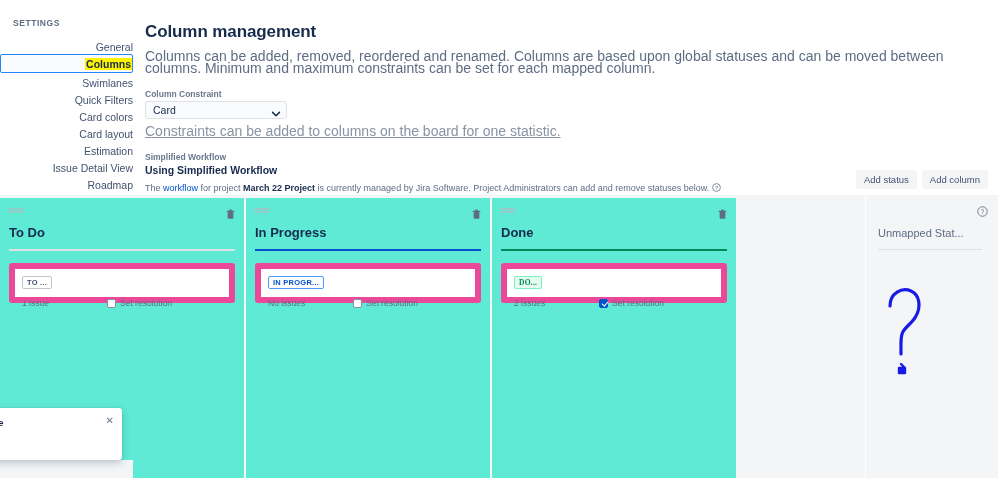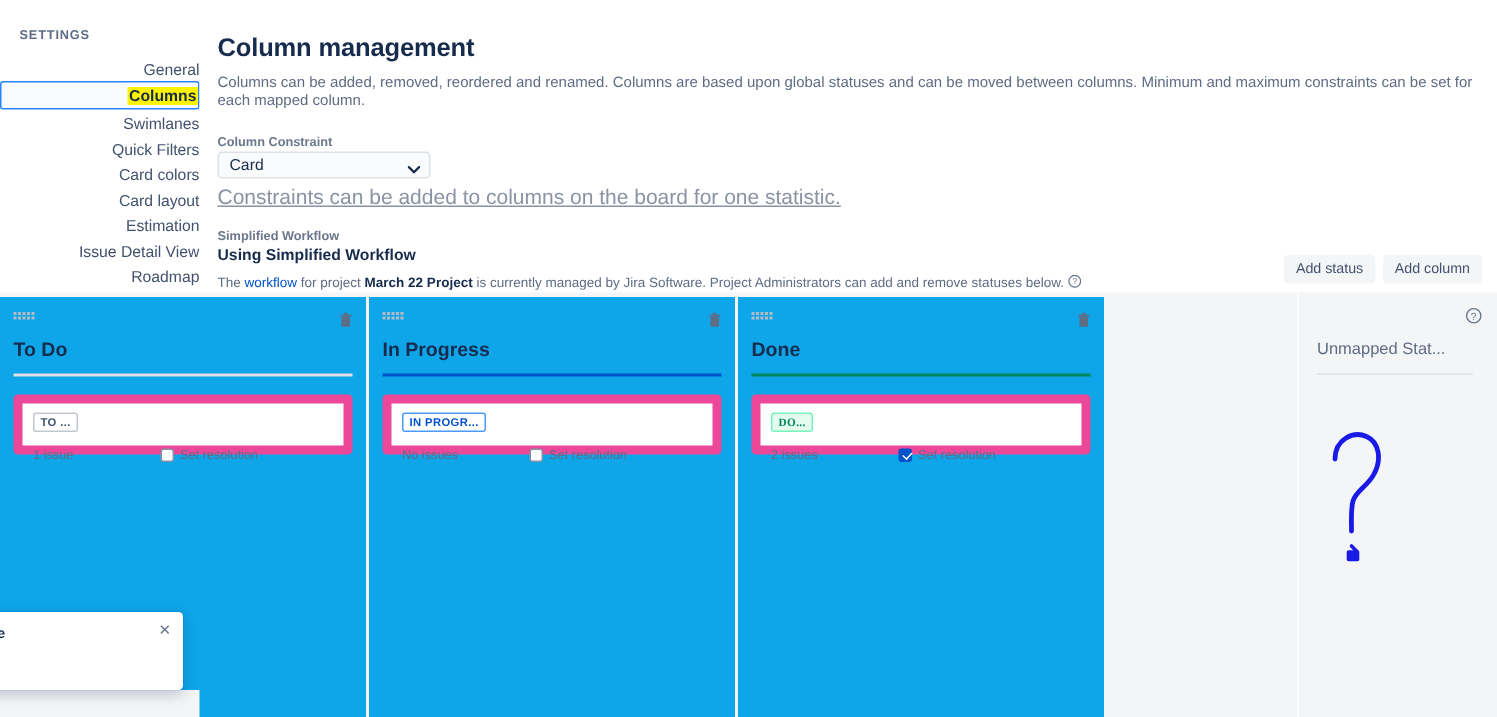--- a/index.html
+++ b/index.html
@@ -72,21 +72,21 @@
     background: #ffffff;
   }
   .page-title {
     font-size: 17px;
     font-weight: 600;
     letter-spacing: -0.1px;
     color: #172B4D;
     margin: 22px 0 0 12px;
   }
   .page-desc {
-    font-size: 10px;
+    font-size: 14px;
     color: #5E6C84;
     margin: 8px 0 0 12px;
     line-height: 12px;
   }
 
   .field-label {
     font-size: 8.5px;
     color: #6B778C;
     font-weight: 600;
     margin: 15px 16px 2px 12px;
@@ -168,21 +168,21 @@
   #board {
     position: absolute;
     left: 0; top: 195px;
     width: 865px; height: 283px;
     background: #F4F5F7;
     display: flex;
     gap: 2px;
     padding: 3px 0 0 0;
   }
   .column {
-    background: #0ea5e9;
+    background: #5eead4;
     width: 244px;
     height: 280px;
     padding: 8px 9px 0 9px;
     position: relative;
     flex: 0 0 244px;
   }
   .col-top {
     display: flex;
     align-items: flex-start;
     justify-content: space-between;

